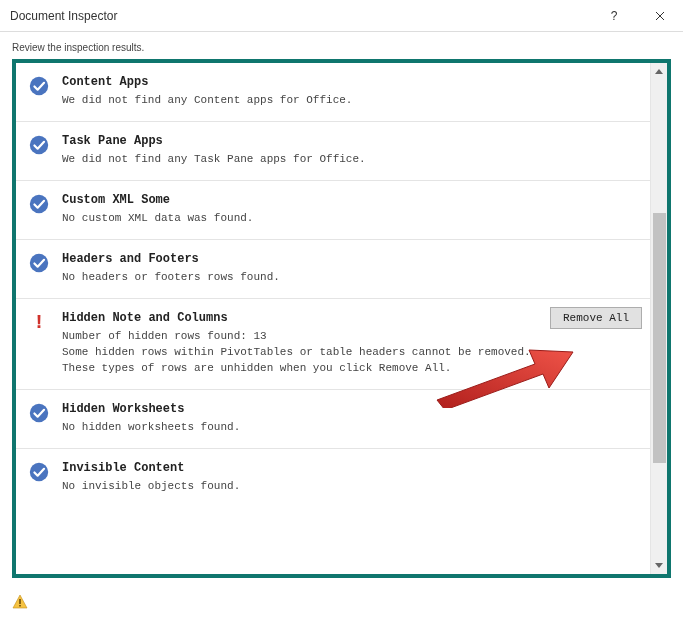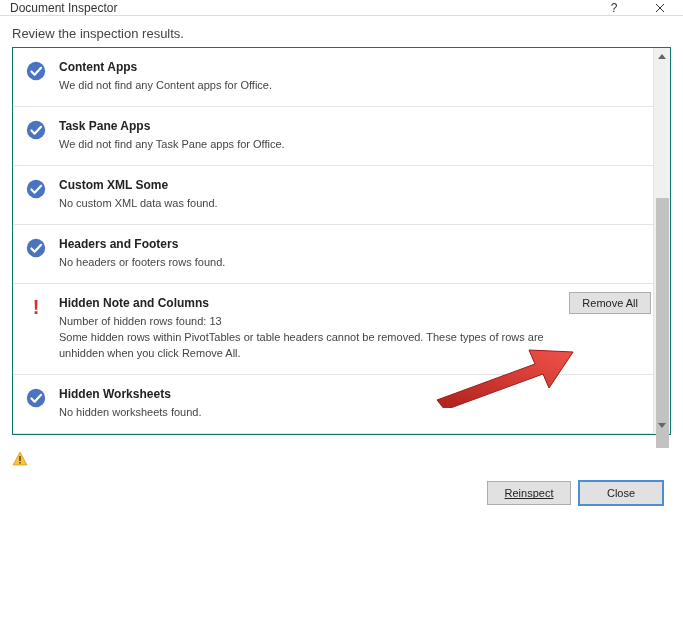--- a/index.html
+++ b/index.html
@@ -6,65 +6,66 @@
     body {
       font-family: "Segoe UI", Tahoma, sans-serif;
       font-size: 12px;
       background: #fff;
       width: 683px;
       height: 623px;
       overflow: hidden;
       position: relative;
     }
     .titlebar {
-      height: 16px;
+      height: 32px;
       display: flex;
       align-items: center;
       padding: 0 0 0 10px;
       background: #fff;
       border-bottom: 1px solid #ddd;
     }
     .titlebar-title { flex: 1; font-size: 12px; color: #333; }
     .titlebar-btn {
       width: 46px; height: 30px;
       display: flex; align-items: center; justify-content: center;
       color: #333;
     }
     .instructions {
       padding: 10px 28px 6px 12px;
-      font-size: 13px;
+      font-size: 10px;
       color: #444;
     }
     .outer-panel {
       margin: 0 12px 10px 12px;
-      border: 1px solid #0f766e;
-      height: 388px;
-      position: relative;
-      display: flex;
+      border: 4px solid #0f766e;
+      height: 519px;
+      position: relative;
+      display: flex;
+      font-family: Liberation Mono, monospace;
     }
     .result-list {
       flex: 1;
       overflow: hidden;
     }
     .result-item {
       padding: 12px 12px 12px 46px;
       border-bottom: 1px solid #e4e4e4;
       position: relative;
     }
     .result-item:last-child { border-bottom: none; }
     .result-icon {
       position: absolute;
       left: 12px; top: 12px;
       width: 22px; height: 22px;
     }
     .result-title { font-weight: 700; font-size: 12px; color: #222; margin-bottom: 4px; }
     .result-desc { font-size: 11px; color: #444; line-height: 1.45; }
     .result-action {
       position: absolute;
-      right: 2px; top: 8px; padding-left: 16px;
+      right: 8px; top: 8px; padding-left: 16px;
     }
     .btn {
       background: #e1e1e1;
       border: 1px solid #adadad;
       padding: 4px 12px;
       font-size: 11px;
       font-family: inherit;
       color: #222;
       cursor: pointer;
       min-width: 74px;
@@ -200,20 +201,21 @@
     </div>
 
     <div class="result-item">
       <div class="result-icon">
         <svg class="check-icon-svg" viewBox="0 0 24 24">
             <circle cx="12" cy="12" r="10" fill="#4a74bf"></circle>
             <path d="M7 12.5 L10.5 16 L17.5 8.5" stroke="#fff" stroke-width="2.4" fill="none" stroke-linecap="round" stroke-linejoin="round"></path>
           </svg>
       </div>
       <div class="result-title">Invisible Content</div>
+      <div class="result-desc">No invisible objects found.</div>
     </div>
 
   </div>
 
   <div class="scrollbar">
     <div class="scroll-arrow up">
       <svg width="8" height="5" viewBox="0 0 8 5">
           <path d="M0 5 L4 0 L8 5 Z" fill="#666"></path>
         </svg>
     </div>

